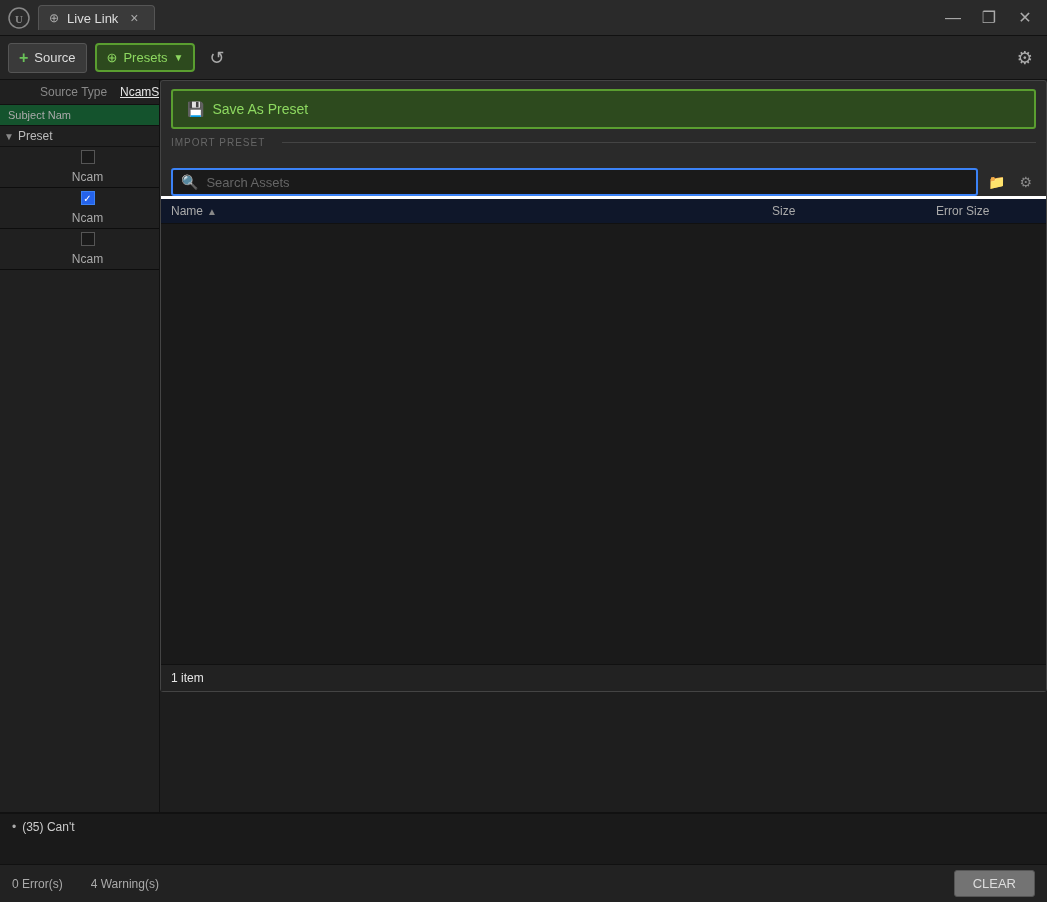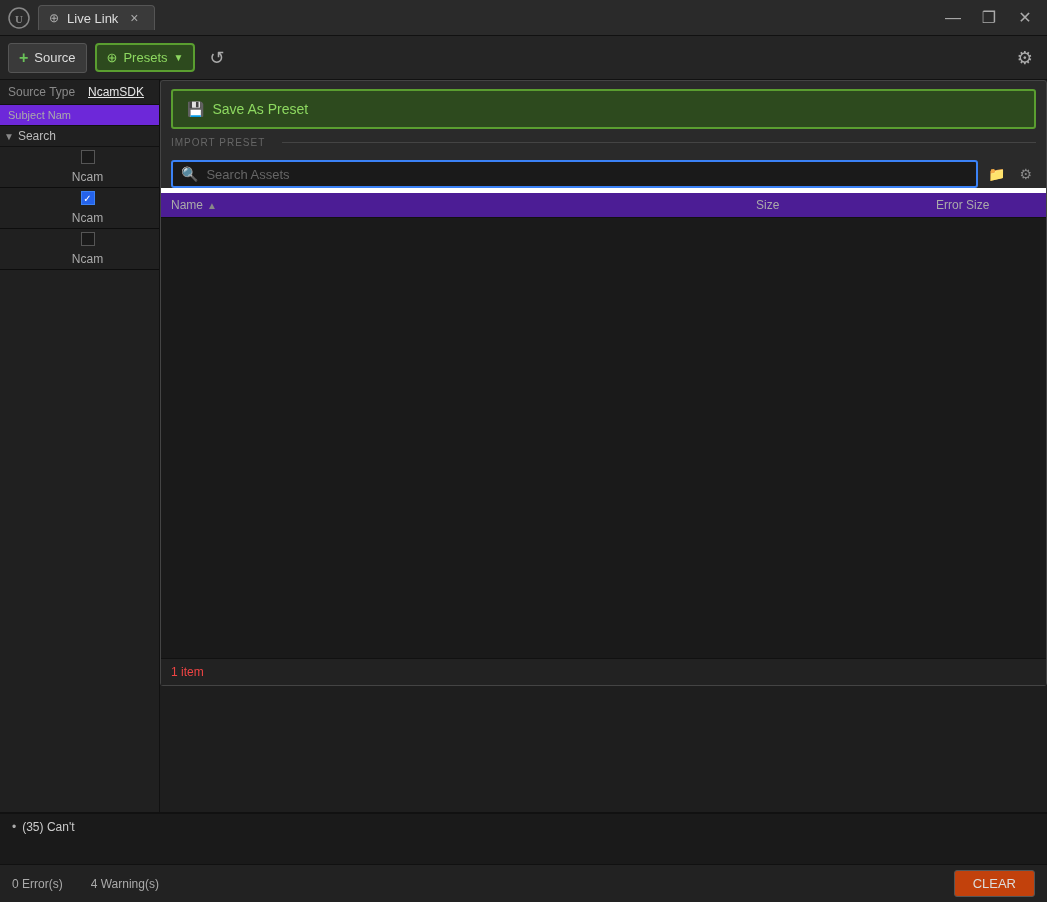--- a/index.html
+++ b/index.html
@@ -157,32 +157,32 @@
       flex-direction: column;
       overflow: hidden;
     }
 
     .left-info-row {
       display: flex;
       padding: 5px 8px;
       border-bottom: 1px solid #111;
       font-size: 12px;
     }
-    .left-info-label { color: #888; width: 80px; flex-shrink: 0; }
+    .left-info-label { color: #888; width: 80px; flex-shrink: 0; margin-left: 32px; }
     .left-info-value { color: #e5e5e5; text-decoration: underline; }
 
     .subject-table {
       flex: 1;
       overflow-y: auto;
     }
     .subject-header {
       display: flex;
       align-items: center;
       padding: 4px 8px;
-      background: #6d28d9;
+      background: #14532d;
       border-bottom: 1px solid #111;
       font-size: 11px;
       color: #aaa;
       gap: 6px;
     }
     .subject-parent-row {
       display: flex;
       align-items: center;
       padding: 3px 4px 3px 4px;
       gap: 4px;
@@ -259,21 +259,21 @@
     }
 
     .import-preset-section {
       padding: 8px 10px 0 10px;
     }
 
     .import-preset-divider {
       display: flex;
       align-items: center;
       gap: 17px;
-      margin-bottom: 12px;
+      margin-bottom: 20px;
     }
     .import-preset-label {
       font-size: 10px;
       color: #666;
       text-transform: uppercase;
       letter-spacing: 1px;
       white-space: nowrap;
     }
     .divider-line {
       flex: 1;
@@ -306,43 +306,43 @@
       border: none;
       color: #888;
       font-size: 14px;
       cursor: pointer;
       padding: 2px 4px;
     }
 
     .asset-table-header {
       display: flex;
       align-items: center;
-      background: #4c1d95;
-      border-top: 5px solid #ffffff;
+      background: #0f172a;
+      border-top: 3px solid #ffffff;
       border-bottom: 1px solid #111;
       padding: 5px 10px;
       font-size: 12px;
       color: #aaa;
-      gap: 20px;
+      gap: 4px;
     }
     .col-name { flex: 1; display: flex; align-items: center; gap: 4px; }
     .col-path { width: 160px; }
     .col-disksize { width: 100px; }
     .sort-icon { font-size: 10px; color: #888; }
 
     .asset-table-body {
       flex: 1;
       background: #1a1a1a;
       min-height: 440px;
     }
 
     .asset-footer {
       padding: 6px 10px;
       font-size: 12px;
-      color: #ef4444;
+      color: #e5e5e5;
       background: #222;
       border-top: 1px solid #111;
     }
 
     
     .log-area {
       background: #1a1a1a;
       border-top: 2px solid #111;
       height: 90px;
       display: flex;
@@ -369,21 +369,21 @@
       background: #222;
       border-top: 1px solid #111;
     }
     .status-info {
       display: flex;
       gap: 28px;
       font-size: 12px;
       color: #aaa;
     }
     .btn-clear {
-      background: #c2410c;
+      background: #737373;
       border: 1px solid #555;
       border-radius: 3px;
       color: #ddd;
       padding: 5px 18px;
       font-size: 13px;
       cursor: pointer;
       font-weight: 500;
     }
 
     
@@ -439,21 +439,21 @@
         <span class="left-info-label">Source Type</span>
         <span class="left-info-value">NcamSDK</span>
       </div>
 
       <div class="subject-table">
         <div class="subject-header">
           <span>Subject Nam</span>
         </div>
         <div class="subject-parent-row">
           <span class="chevron-icon">▼</span>
-          <span>Search</span>
+          <span>Preset</span>
         </div>
         <div class="subject-child-row">
           <div class="checkbox"></div>
           <span>Ncam</span>
         </div>
         <div class="subject-child-row">
           <div class="checkbox checked">✓</div>
           <span>Ncam</span>
         </div>
         <div class="subject-child-row">

